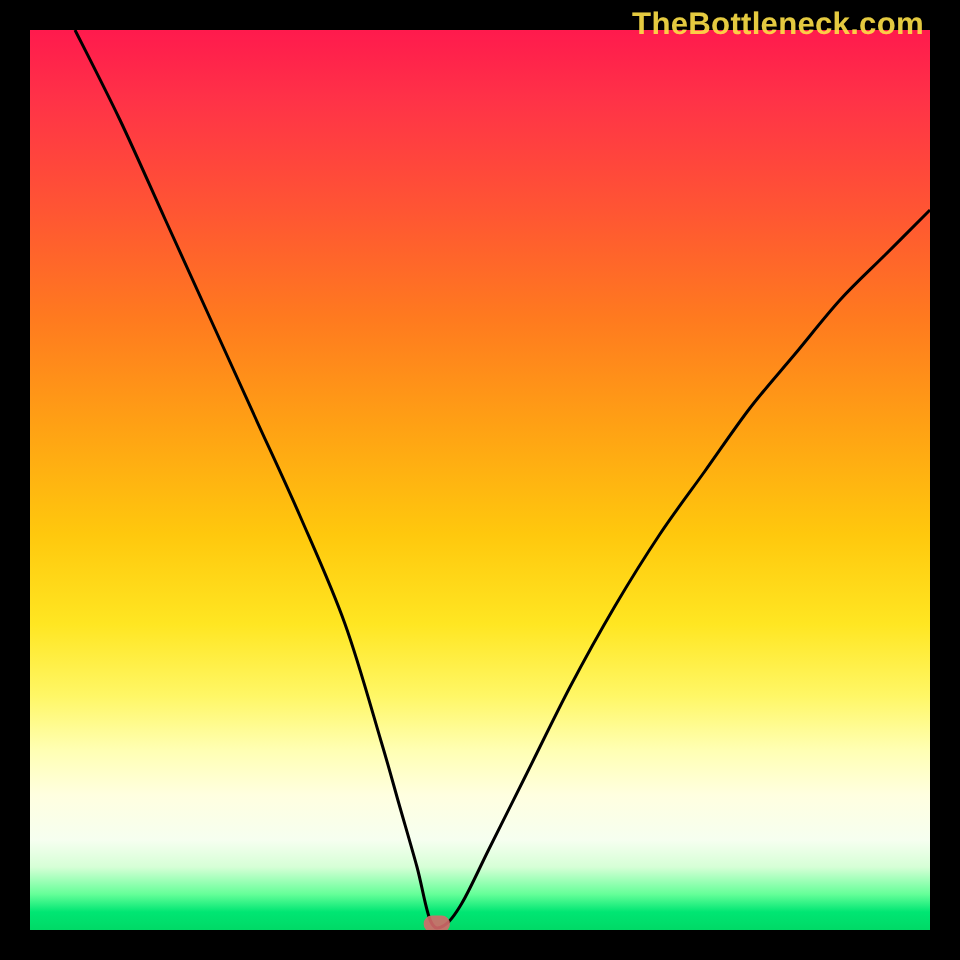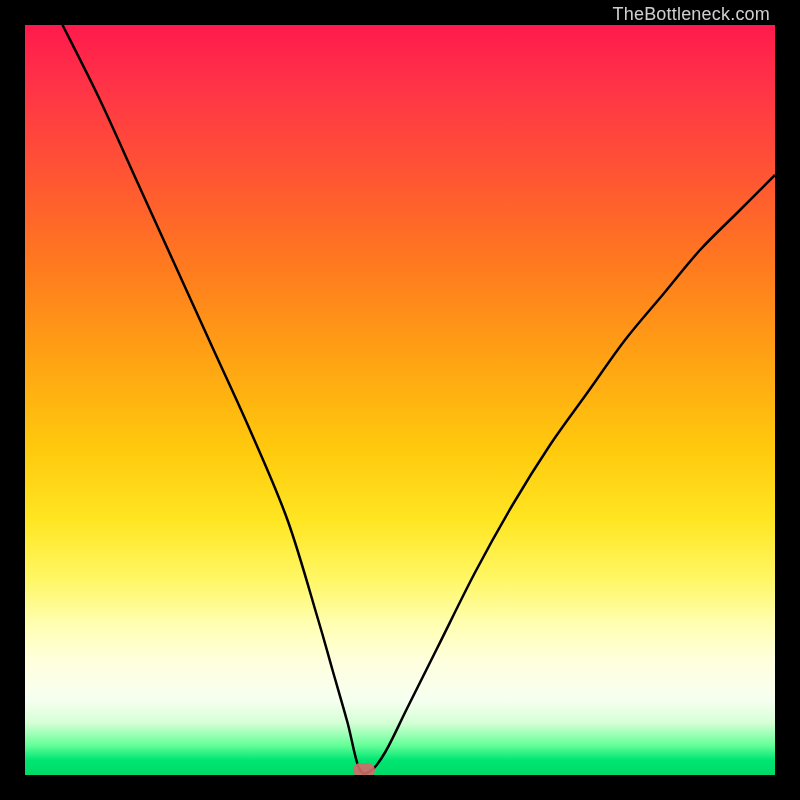--- a/index.html
+++ b/index.html
@@ -16,21 +16,21 @@
       #ffe622 66%,
       #fff766 74%,
       #ffffb3 80%,
       #ffffe0 85%,
       #f6fff0 90%,
       #d6ffd6 93%,
       #66ff99 96%,
       #00e673 98%,
       #00d966 100%);
   }
-  .watermark{position:absolute;top:4px;right:30px;color:#e5e5e5;font-family:Arial,Helvetica,sans-serif;font-size:18px;font-weight:normal;opacity:0.9;letter-spacing:0.2px;}
+  .watermark{position:absolute;top:4px;right:30px;color:#fde047;font-family:Arial,Helvetica,sans-serif;font-size:26px;font-weight:bold;opacity:0.9;letter-spacing:0.2px;}
   svg.curve{position:absolute;left:0;top:0;width:100%;height:100%;}
   .curve path{fill:none;stroke:#000;stroke-width:2.5;}
   .marker{position:absolute;width:22px;height:14px;border-radius:7px;background:#d46a6a;opacity:0.9;transform:translate(-50%,-50%);}
 </style>
 </head>
 <body>
 
 <div class="frame">
   <div class="plot">
     <div class="gradient"></div>

